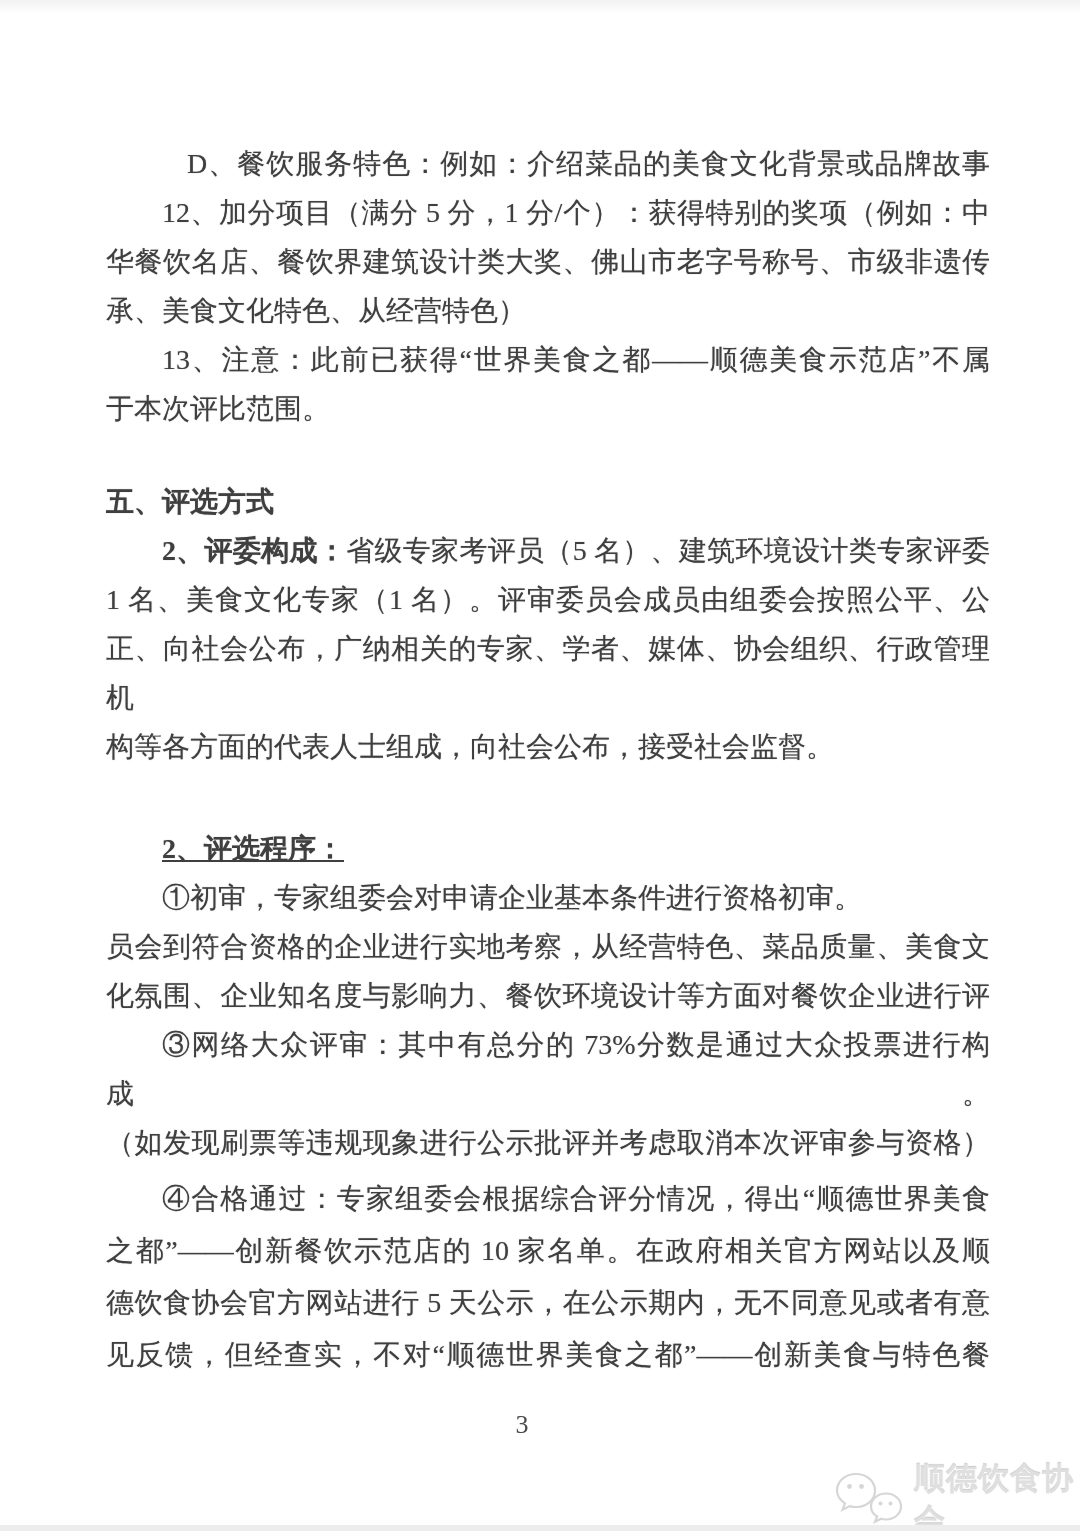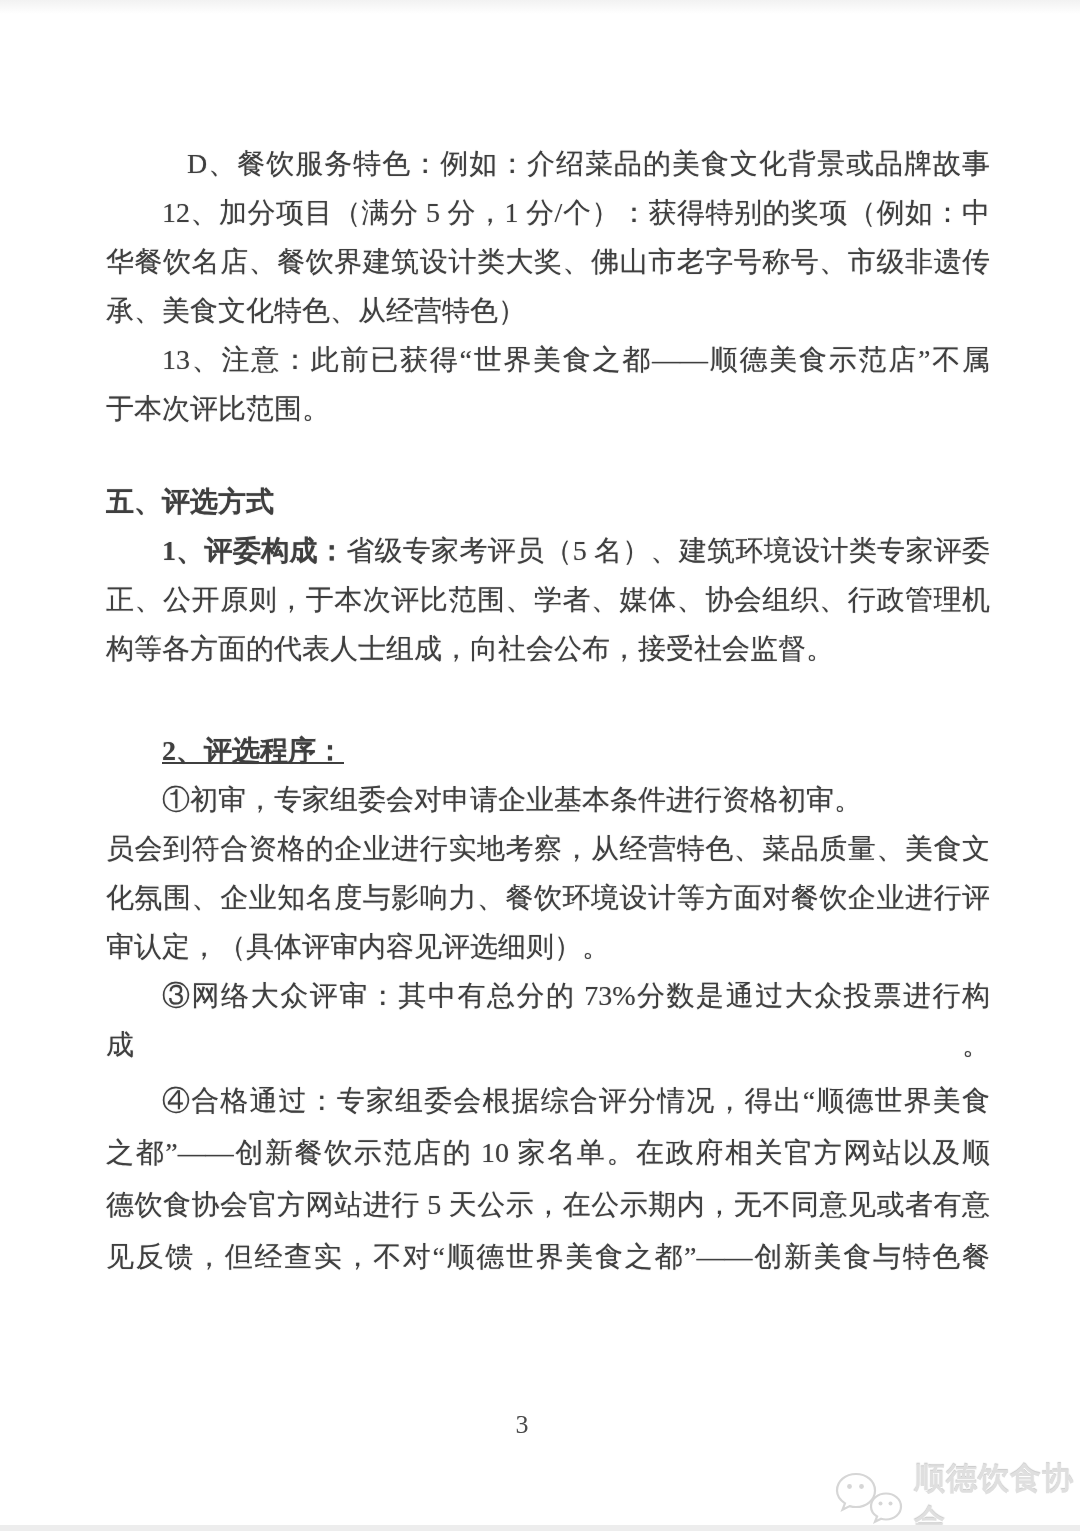--- a/index.html
+++ b/index.html
@@ -85,41 +85,42 @@
     <div class="grp">
       <div class="ln fill ind2">13、注意：此前已获得“世界美食之都——顺德美食示范店”不属</div>
       <div class="ln">于本次评比范围。</div>
     </div>
 
     <div class="grp gap-h5">
       <div class="ln bold">五、评选方式</div>
     </div>
 
     <div class="grp">
-      <div class="ln fill ind2"><strong>1、评委构成：</strong><span>省级专家考评员（5 名）、建筑环境设计类专家评委</span></div>
-      <div class="ln fill">正、公开原则，于本次评比范围、学者、媒体、协会组织、行政管理机</div>
+      <div class="ln fill ind2"><strong>2、评委构成：</strong><span>省级专家考评员（5 名）、建筑环境设计类专家评委</span></div>
+      <div class="ln fill">1 名、美食文化专家（1 名）。评审委员会成员由组委会按照公平、公</div>
+      <div class="ln fill">正、向社会公布，广纳相关的专家、学者、媒体、协会组织、行政管理机</div>
       <div class="ln">构等各方面的代表人士组成，向社会公布，接受社会监督。</div>
     </div>
 
     <div class="grp gap-h2">
       <div class="ln bold ind2">2、评选程序：</div>
     </div>
 
     <div class="grp">
       <div class="ln ind2">①初审，专家组委会对申请企业基本条件进行资格初审。</div>
     </div>
 
     <div class="grp">
       <div class="ln fill">员会到符合资格的企业进行实地考察，从经营特色、菜品质量、美食文</div>
       <div class="ln fill">化氛围、企业知名度与影响力、餐饮环境设计等方面对餐饮企业进行评</div>
-      <div class="ln">审认定，（具体评审内容见评选细则）。</div>
     </div>
 
     <div class="grp">
       <div class="ln fill ind2">③网络大众评审：其中有总分的 73%分数是通过大众投票进行构成。</div>
+      <div class="ln fill">（如发现刷票等违规现象进行公示批评并考虑取消本次评审参与资格）</div>
     </div>
 
     <div class="grp grp-step4 gap-s4">
       <div class="ln fill ind2">④合格通过：专家组委会根据综合评分情况，得出“顺德世界美食</div>
       <div class="ln fill">之都”——创新餐饮示范店的 10 家名单。在政府相关官方网站以及顺</div>
       <div class="ln fill">德饮食协会官方网站进行 5 天公示，在公示期内，无不同意见或者有意</div>
       <div class="ln fill">见反馈，但经查实，不对“顺德世界美食之都”——创新美食与特色餐</div>
     </div>
 
   </div>

